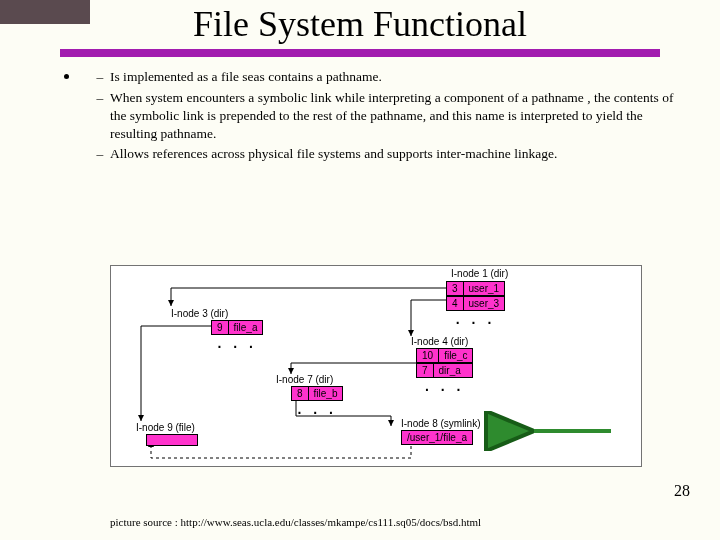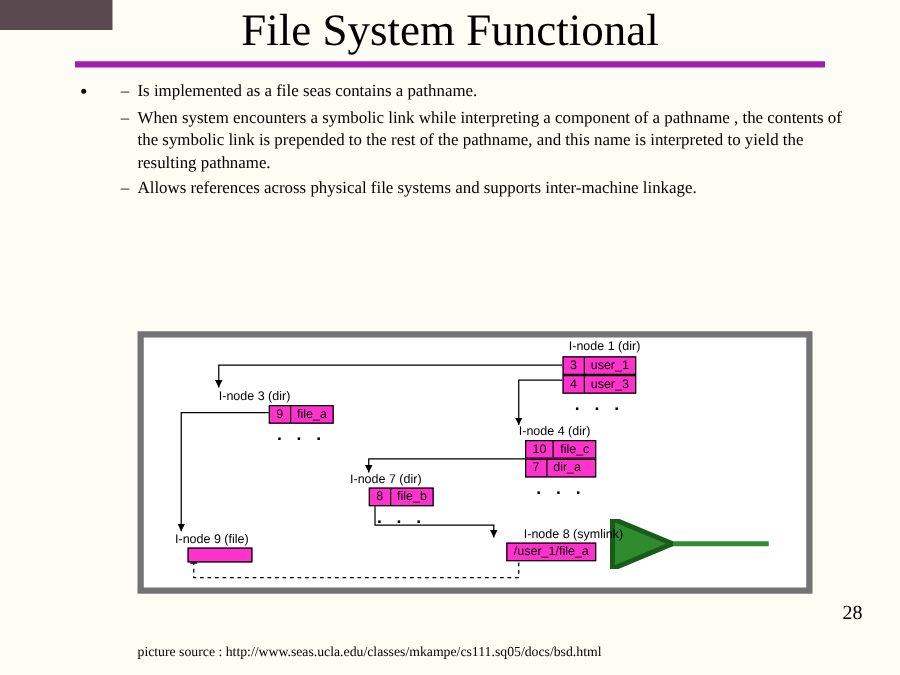--- a/index.html
+++ b/index.html
@@ -17,21 +17,21 @@
     top: 0; left: 0;
     width: 90px; height: 24px;
     background: #5a4a4f;
   }
   .title {
     text-align: center;
     font-size: 36px;
     margin-top: 4px;
     line-height: 1.15;
     padding-bottom: 4px;
-    border-bottom: 5px solid #a21caf;
+    border-bottom: 8px solid #a21caf;
     margin-left: 60px;
     margin-right: 60px;
   }
   .content {
     margin: 10px 40px 0 40px;
     font-size: 14px;
   }
   ul.outer {
     margin: 0;
     padding-left: 40px;
@@ -53,21 +53,21 @@
     list-style: "–  ";
     margin-bottom: 2px;
   }
   .diagram {
     position: absolute;
     top: 265px;
     left: 110px;
     width: 530px;
     height: 200px;
     background: #fff;
-    border: 5px solid #737373;
+    border: 1px solid #737373;
   }
   .dbox {
     position: absolute;
     font-family: Arial, sans-serif;
     font-size: 10px;
   }
   .mbox {
     background: #ff33cc;
     border: 1px solid #000;
     display: flex;
@@ -200,21 +200,21 @@
         <div class="cell">file_b</div>
       </div>
     <div class="dots" style="text-align:center">. . .</div>
   </div>
 
   <div class="lbl" style="top:156px; left:25px;">I-node 9 (file)</div>
   <div class="dbox" style="top:168px; left:35px;">
     <div class="mbox" style="width:50px; height:10px;"></div>
   </div>
 
-  <div class="lbl" style="top:152px; left:290px;margin-left:14px;">I-node 8 (symlink)</div>
+  <div class="lbl" style="top:152px; left:290px;">I-node 8 (symlink)</div>
   <div class="dbox" style="top:164px; left:290px;">
     <div class="mbox">
         <div class="cell" style="border:none">/user_1/file_a</div>
       </div>
   </div>
 
 </div>
 
 <div class="pagenum">28</div>
 <div class="footer">picture source : http://www.seas.ucla.edu/classes/mkampe/cs111.sq05/docs/bsd.html</div>

